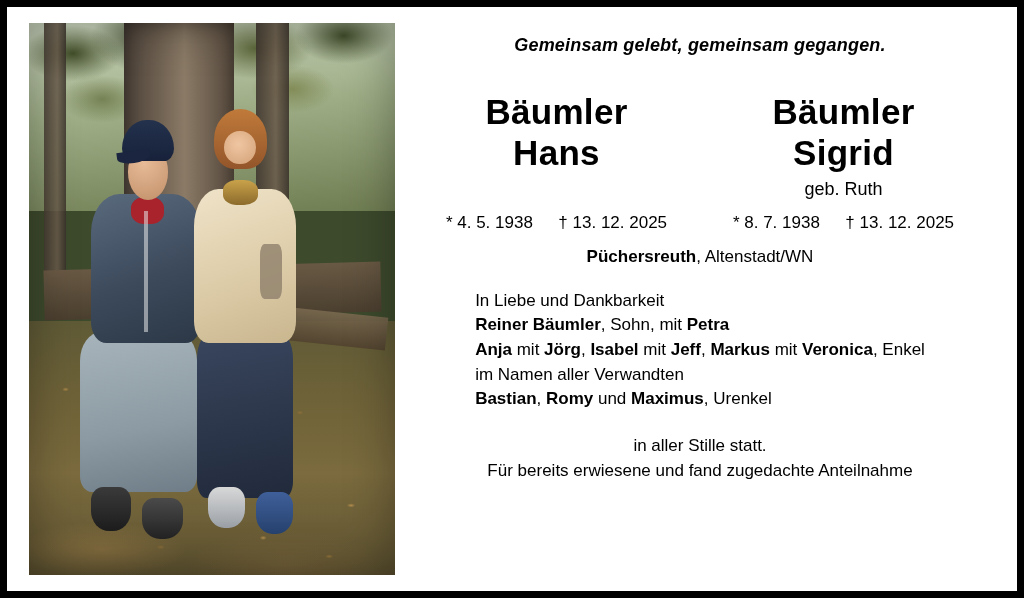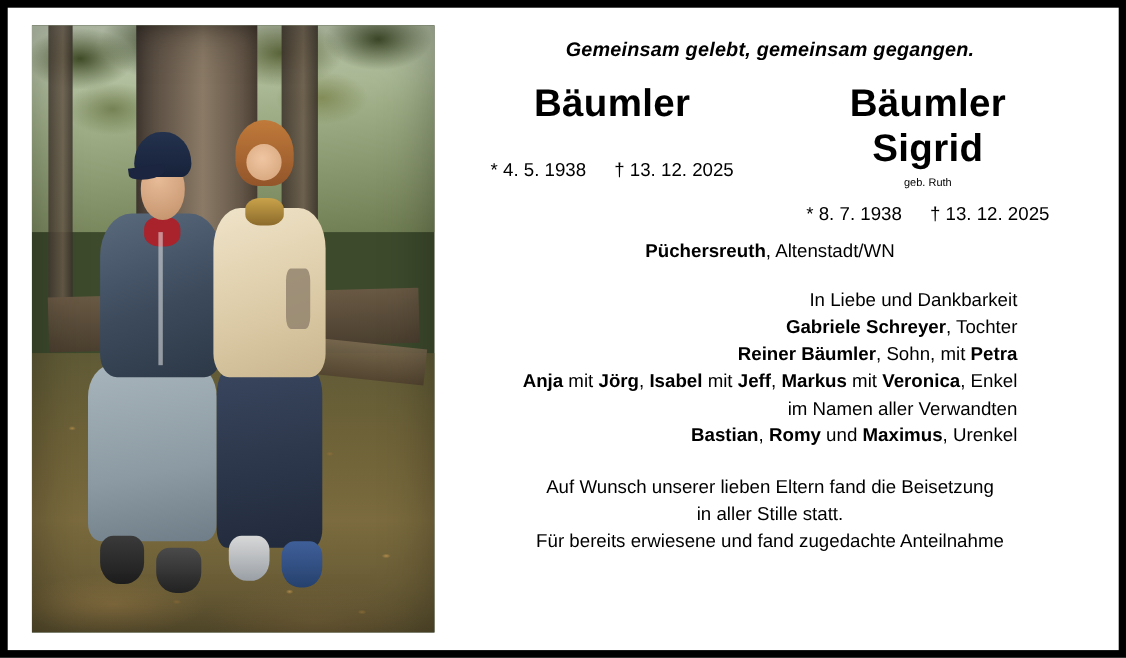--- a/index.html
+++ b/index.html
@@ -241,35 +241,35 @@
     font-size: 18px;
     letter-spacing: .2px;
     text-align: center;
     margin: 2px 0 16px 0;
   }
   .names-row {
     display: flex;
     flex-direction: row;
     width: 100%;
     justify-content: space-between;
-    align-items: flex-start;
-    margin-top: 2px;
+    align-items: center;
+    margin-top: 20px;
   }
   .person {
     flex: 1 1 50%;
     text-align: center;
   }
   .surname, .firstname {
     font-weight: bold;
     font-size: 35px;
     line-height: 1.16;
     letter-spacing: .3px;
   }
   .geb {
-    font-size: 10px;
+    font-size: 18px;
     margin-top: 6px;
     line-height: 1.2;
   }
   .geb.spacer {
     visibility: hidden;
   }
   .dates {
     font-size: 17px;
     margin-top: 12px;
     white-space: nowrap;
@@ -281,21 +281,21 @@
   .place {
     margin-top: 14px;
     font-size: 17px;
     text-align: center;
   }
   .place b { font-weight: bold; }
   .family {
     margin-top: 22px;
     font-size: 17px;
     line-height: 1.45;
-    text-align: right;
+    text-align: left;
   }
   .family .b { font-weight: bold; }
   .closing {
     margin-top: 22px;
     font-size: 17px;
     line-height: 1.45;
     text-align: center;
   }
 </style>
 </head>
@@ -339,20 +339,21 @@
   </div>
 
   <div class="text-col">
 
     <div class="motto">Gemeinsam gelebt, gemeinsam gegangen.</div>
 
     <div class="names-row">
 
       <div class="person">
         <div class="surname">Bäumler</div>
+        <div class="firstname">Hans</div>
         <div class="geb spacer">&nbsp;</div>
         <div class="dates">
           <span>* 4. 5. 1938</span>
           <span class="sep"></span>
           <span>† 13. 12. 2025</span>
         </div>
       </div>
 
       <div class="person">
         <div class="surname">Bäumler</div>
@@ -367,29 +368,27 @@
 
     </div>
 
     <div class="place">
       <b>Püchersreuth</b><span>, Altenstadt/WN</span>
     </div>
 
     <div class="family">
       <div>In Liebe und Dankbarkeit</div>
       <div id="family-lines">
-          <div><span class="b">Gabriele Schreyer</span><span>, Tochter</span></div>
           <div><span class="b">Reiner Bäumler</span><span>, Sohn, mit </span><span class="b">Petra</span></div>
           <div><span class="b">Anja</span><span> mit </span><span class="b">Jörg</span><span>, </span><span class="b">Isabel</span><span> mit </span><span class="b">Jeff</span><span>, </span><span class="b">Markus</span><span> mit </span><span class="b">Veronica</span><span>, Enkel</span></div>
           <div><span>im Namen aller Verwandten</span></div>
           <div><span class="b">Bastian</span><span>, </span><span class="b">Romy</span><span> und </span><span class="b">Maximus</span><span>, Urenkel</span></div>
         </div>
     </div>
 
     <div class="closing" id="closing-block">
-        <div>Auf Wunsch unserer lieben Eltern fand die Beisetzung</div>
         <div>in aller Stille statt.</div>
         <div>Für bereits erwiesene und fand zugedachte Anteilnahme</div>
       </div>
 
   </div>
 
 </div>
 
 </body></html>

